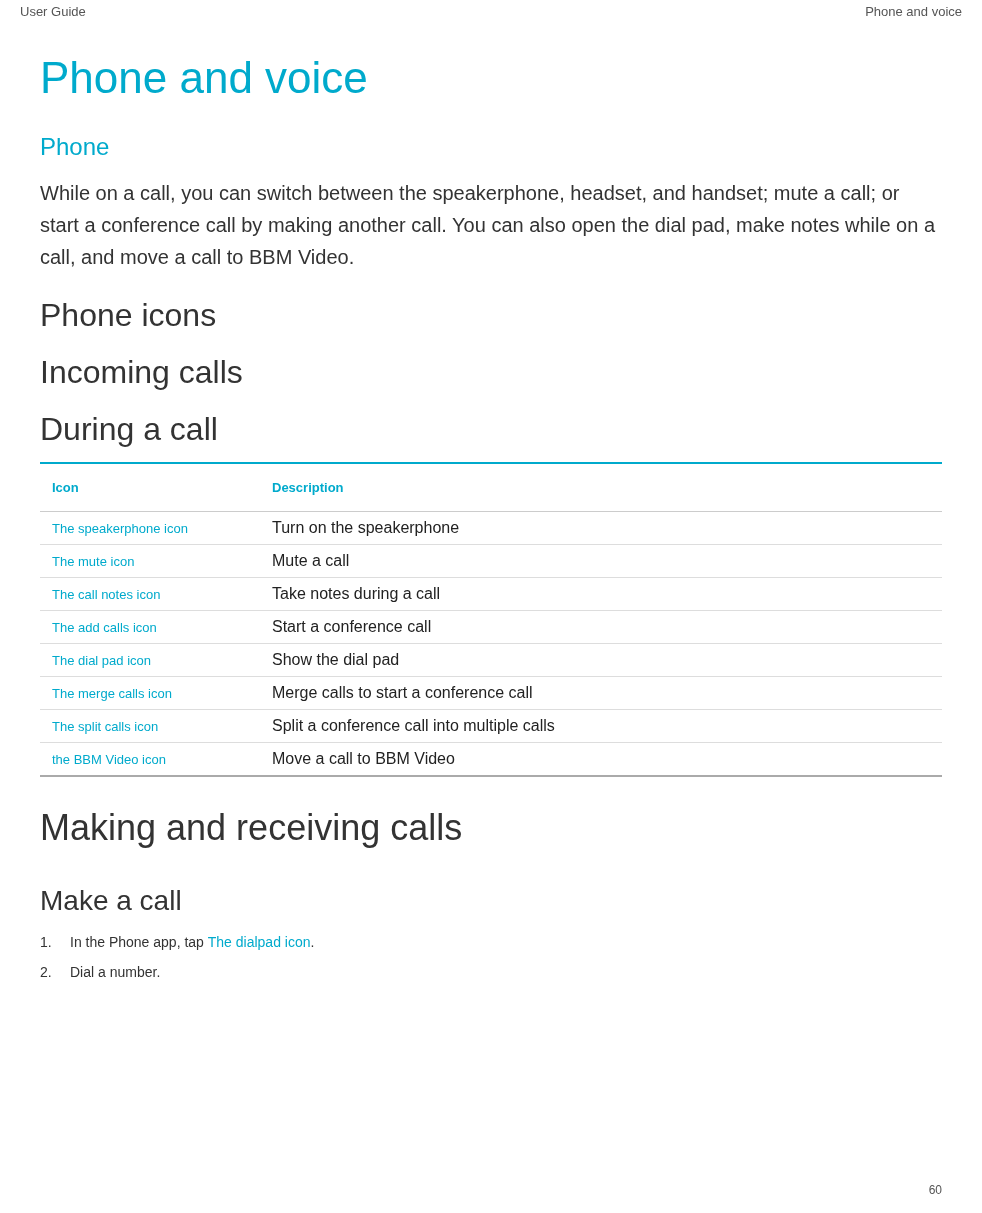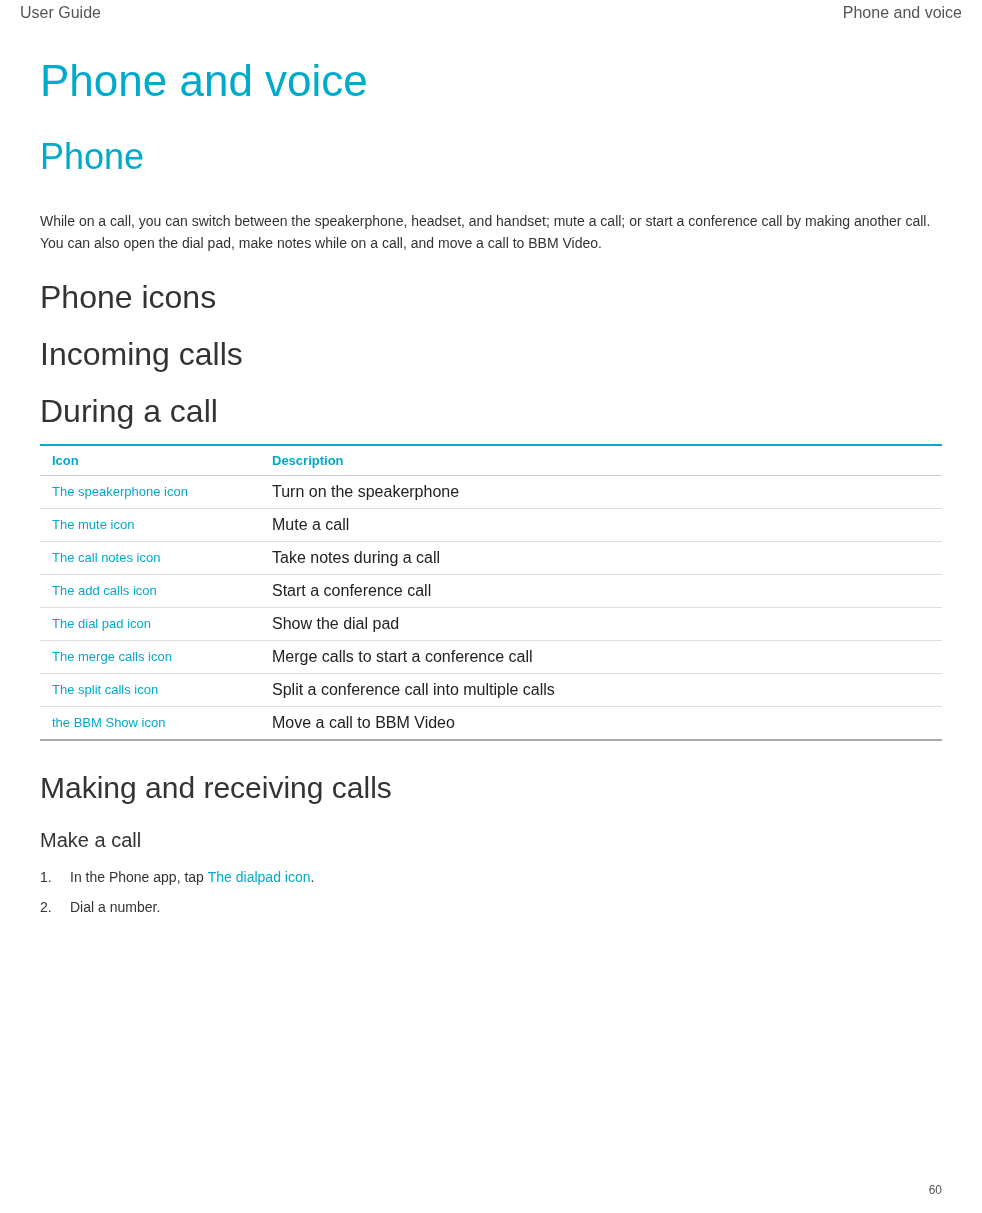--- a/index.html
+++ b/index.html
@@ -10,76 +10,76 @@
       background: #fff;
       width: 982px;
       min-height: 1213px;
       position: relative;
     }
 
     .header-bar {
       display: flex;
       justify-content: space-between;
       padding: 4px 20px;
-      font-size: 16px;
+      font-size: 13px;
       color: #555;
       border-bottom: none;
     }
 
     .page-content {
       padding: 20px 40px 40px 40px;
     }
 
     .page-title {
       font-size: 44px;
       font-weight: 300;
       color: #00aacc;
       margin-bottom: 30px;
       margin-top: 10px;
     }
 
     .section-title {
-      font-size: 36px;
+      font-size: 24px;
       font-weight: 300;
       color: #00aacc;
-      margin-bottom: 32px;
+      margin-bottom: 16px;
       margin-top: 10px;
     }
 
     .subsection-title {
       font-size: 32px;
       font-weight: 400;
       color: #333;
       margin-bottom: 14px;
       margin-top: 20px;
     }
 
     .body-text {
-      font-size: 14px;
+      font-size: 20px;
       color: #333;
       line-height: 1.6;
       margin-bottom: 24px;
     }
 
     .table-container {
       width: 100%;
       border-collapse: collapse;
       margin-bottom: 30px;
     }
 
     .table-container thead tr {
       border-top: 2px solid #00aacc;
       border-bottom: 1px solid #ccc;
     }
 
     .table-container thead th {
       color: #00aacc;
       font-weight: 600;
       font-size: 13px;
-      padding: 7px 12px;
+      padding: 16px 12px;
       text-align: left;
     }
 
     .table-container tbody tr {
       border-bottom: 1px solid #ddd;
     }
 
     .table-container tbody tr:last-child {
       border-bottom: 2px solid #aaa;
     }
@@ -90,29 +90,29 @@
       vertical-align: middle;
     }
 
     .table-container tbody td.icon-cell {
       color: #00aacc;
       font-size: 13px;
       width: 220px;
     }
 
     .making-section-title {
-      font-size: 30px;
+      font-size: 36px;
       font-weight: 300;
       color: #333;
       margin-top: 30px;
-      margin-bottom: 24px;
+      margin-bottom: 36px;
     }
 
     .make-call-title {
-      font-size: 20px;
+      font-size: 28px;
       font-weight: 400;
       color: #333;
       margin-bottom: 14px;
     }
 
     .steps-list {
       list-style: none;
       padding: 0;
     }
 
@@ -196,21 +196,21 @@
         </tr>
         <tr>
           <td class="icon-cell">The merge calls icon</td>
           <td>Merge calls to start a conference call</td>
         </tr>
         <tr>
           <td class="icon-cell">The split calls icon</td>
           <td>Split a conference call into multiple calls</td>
         </tr>
         <tr>
-          <td class="icon-cell">the BBM Show icon</td>
+          <td class="icon-cell">the BBM Video icon</td>
           <td>Move a call to BBM Video</td>
         </tr>
       </tbody>
   </table>
 
   <h2 class="making-section-title">Making and receiving calls</h2>
 
   <h3 class="make-call-title">Make a call</h3>
 
   <ol class="steps-list" id="make-call-steps">

